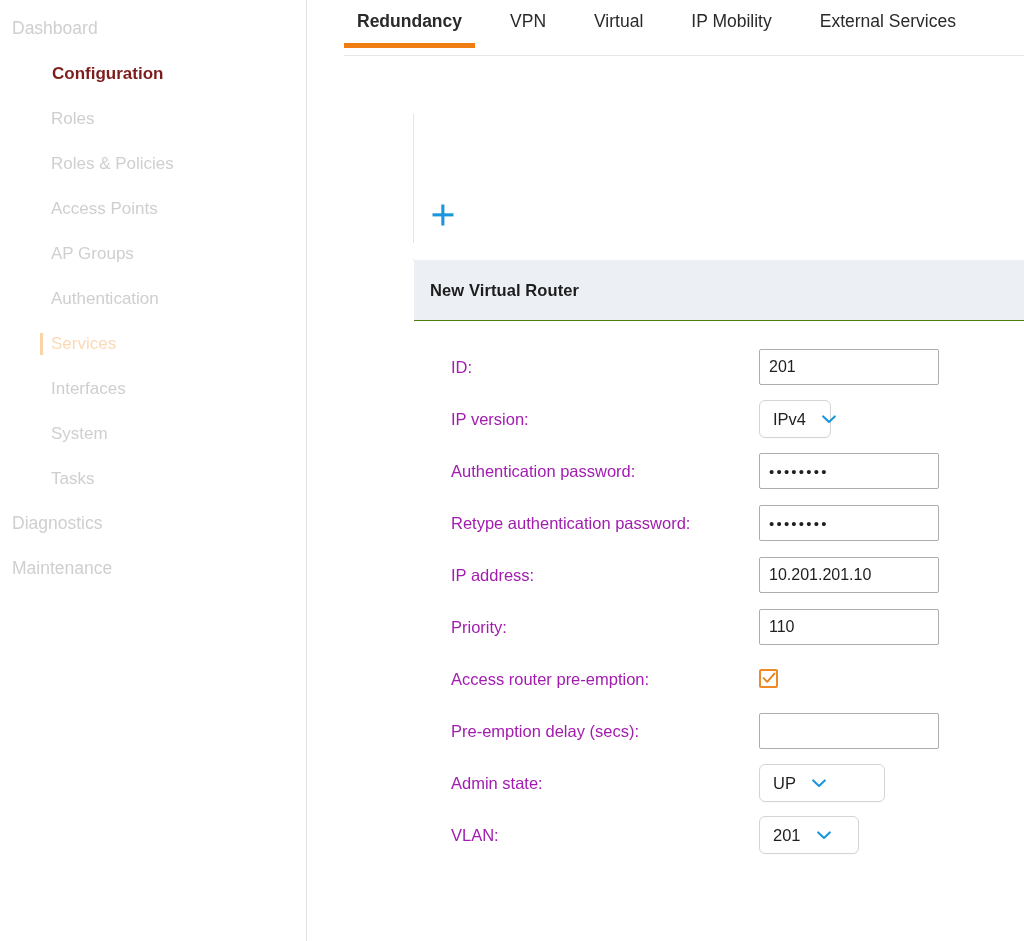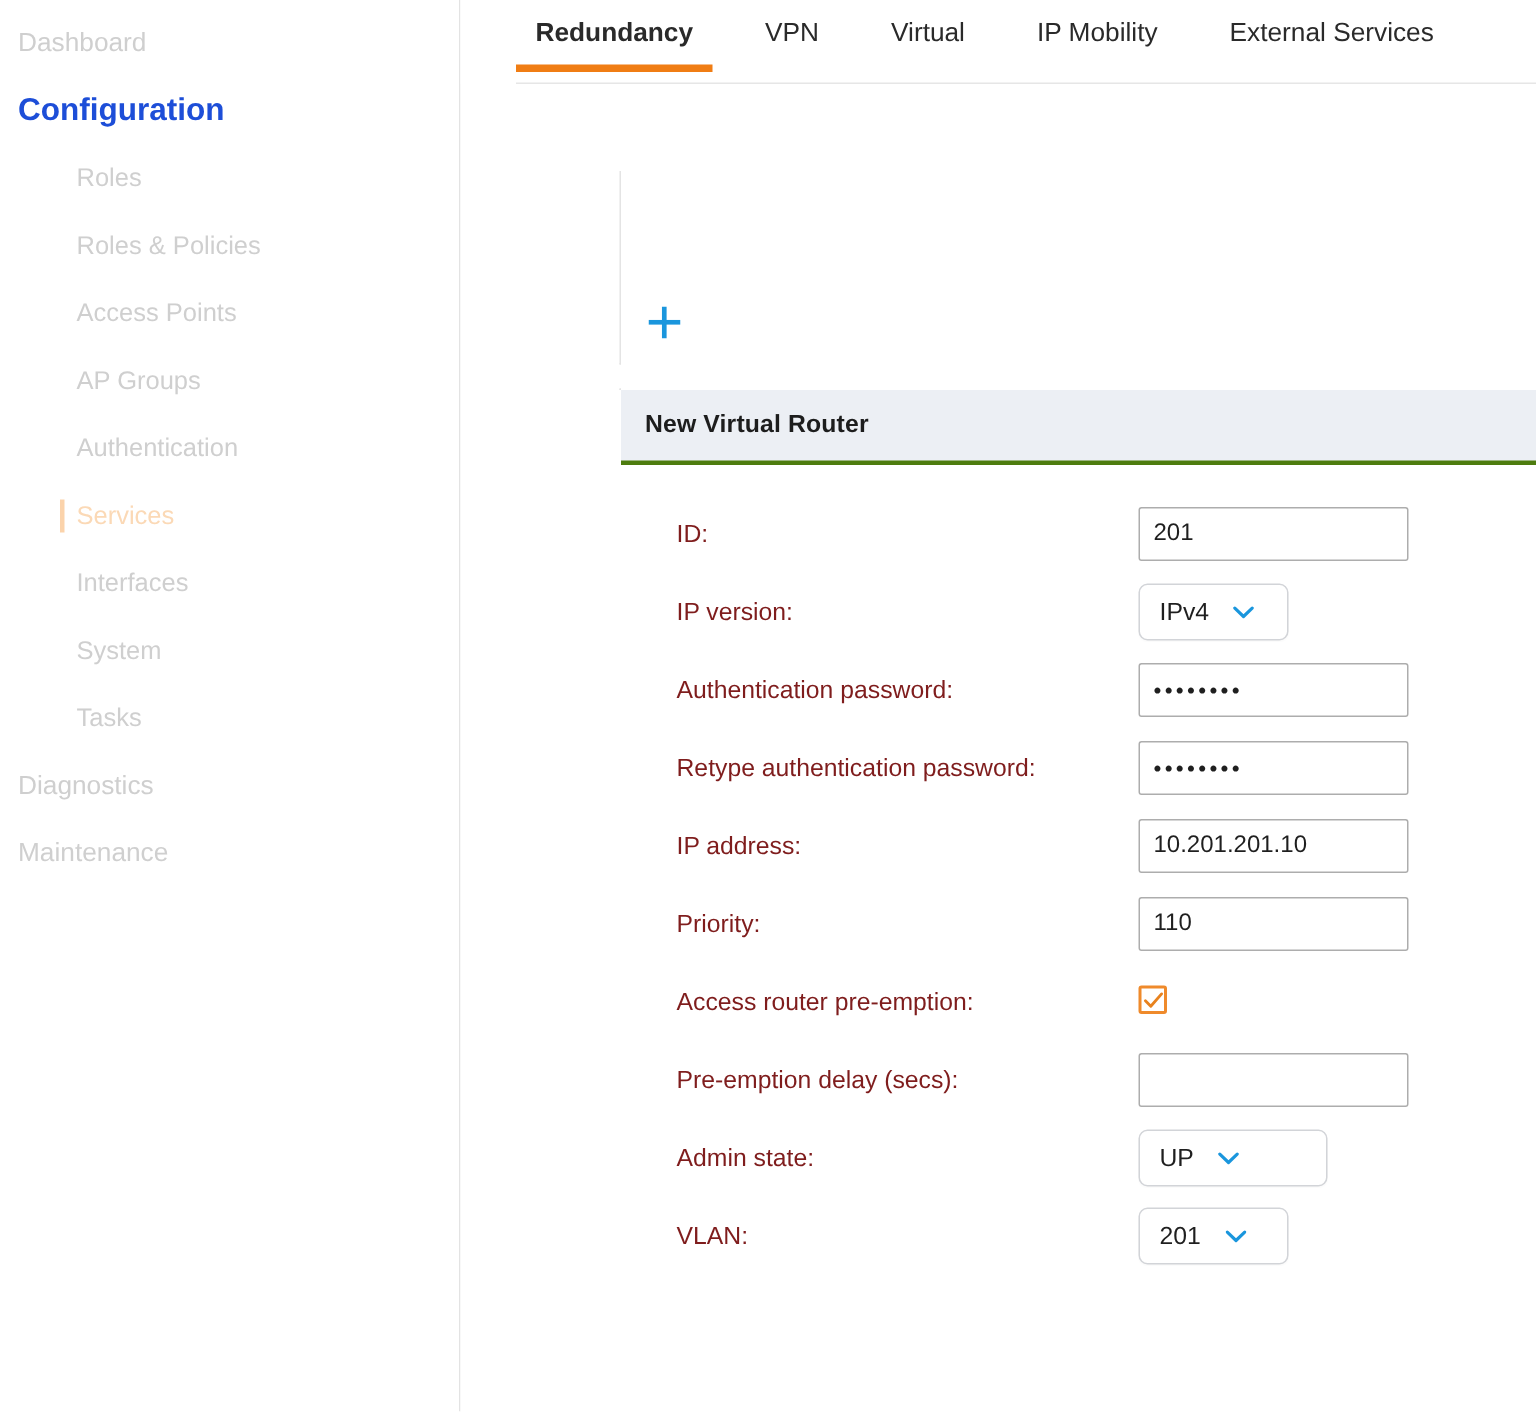--- a/index.html
+++ b/index.html
@@ -39,23 +39,24 @@
     line-height: 45px;
     font-size: 17.5px;
     color: #cfcfcf;
     padding-left: 12px;
     white-space: nowrap;
     cursor: pointer;
   }
   .nav-item.level-0 { padding-left: 12px; }
   .nav-item.level-1 { padding-left: 51px; font-size: 17px; }
   .nav-item.section {
-    color: #1d4ed8;
+    color: #7f1d1d;
     font-weight: bold;
-    font-size: 21px;
+    font-size: 17px;
+    margin-left: 40px;
   }
   .nav-item.active {
     color: #fbd9b6;
   }
   .nav-item.active .active-bar {
     position: absolute;
     left: 40px;
     top: 12px;
     width: 3px;
     height: 22px;
@@ -152,23 +153,23 @@
     left: 106px;
     top: 203px;
     right: -1px;
     bottom: -2px;
     border: 1px solid #e4e4e4;
     border-bottom: none;
     background: #ffffff;
     box-sizing: border-box;
   }
   .vr-header {
-    height: 50px;
+    height: 61px;
     background: #eceff4;
-    border-bottom: 3px solid #4d7c0f;
+    border-bottom: 1px solid #4d7c0f;
     display: flex;
     align-items: center;
     padding-left: 16px;
     box-sizing: border-box;
   }
   .vr-header-title {
     font-size: 16.5px;
     font-weight: bold;
     color: #1d1d1d;
     letter-spacing: 0.1px;
@@ -181,21 +182,21 @@
     display: flex;
     align-items: center;
     height: 52px;
     padding-left: 37px;
     box-sizing: border-box;
   }
   .form-label {
     width: 308px;
     min-width: 308px;
     font-size: 16.5px;
-    color: #7f1d1d;
+    color: #a21caf;
     white-space: nowrap;
   }
   .form-control {
     flex: 0 0 auto;
   }
 
   
   input.txt {
     width: 180px;
     height: 36px;
@@ -232,21 +233,21 @@
   }
   .sel .sel-value {
     margin-right: 16px;
     white-space: nowrap;
   }
   .sel .chev {
     width: 14px;
     height: 9px;
     flex: 0 0 auto;
   }
-  .sel.w-ipv { width: 100px; }
+  .sel.w-ipv { width: 72px; }
   .sel.w-admin { width: 126px; }
   .sel.w-vlan { width: 100px; }
 
   
   .chk {
     width: 19px;
     height: 19px;
     border: 2px solid #ef8a2b;
     border-radius: 2px;
     background: #ffffff;

